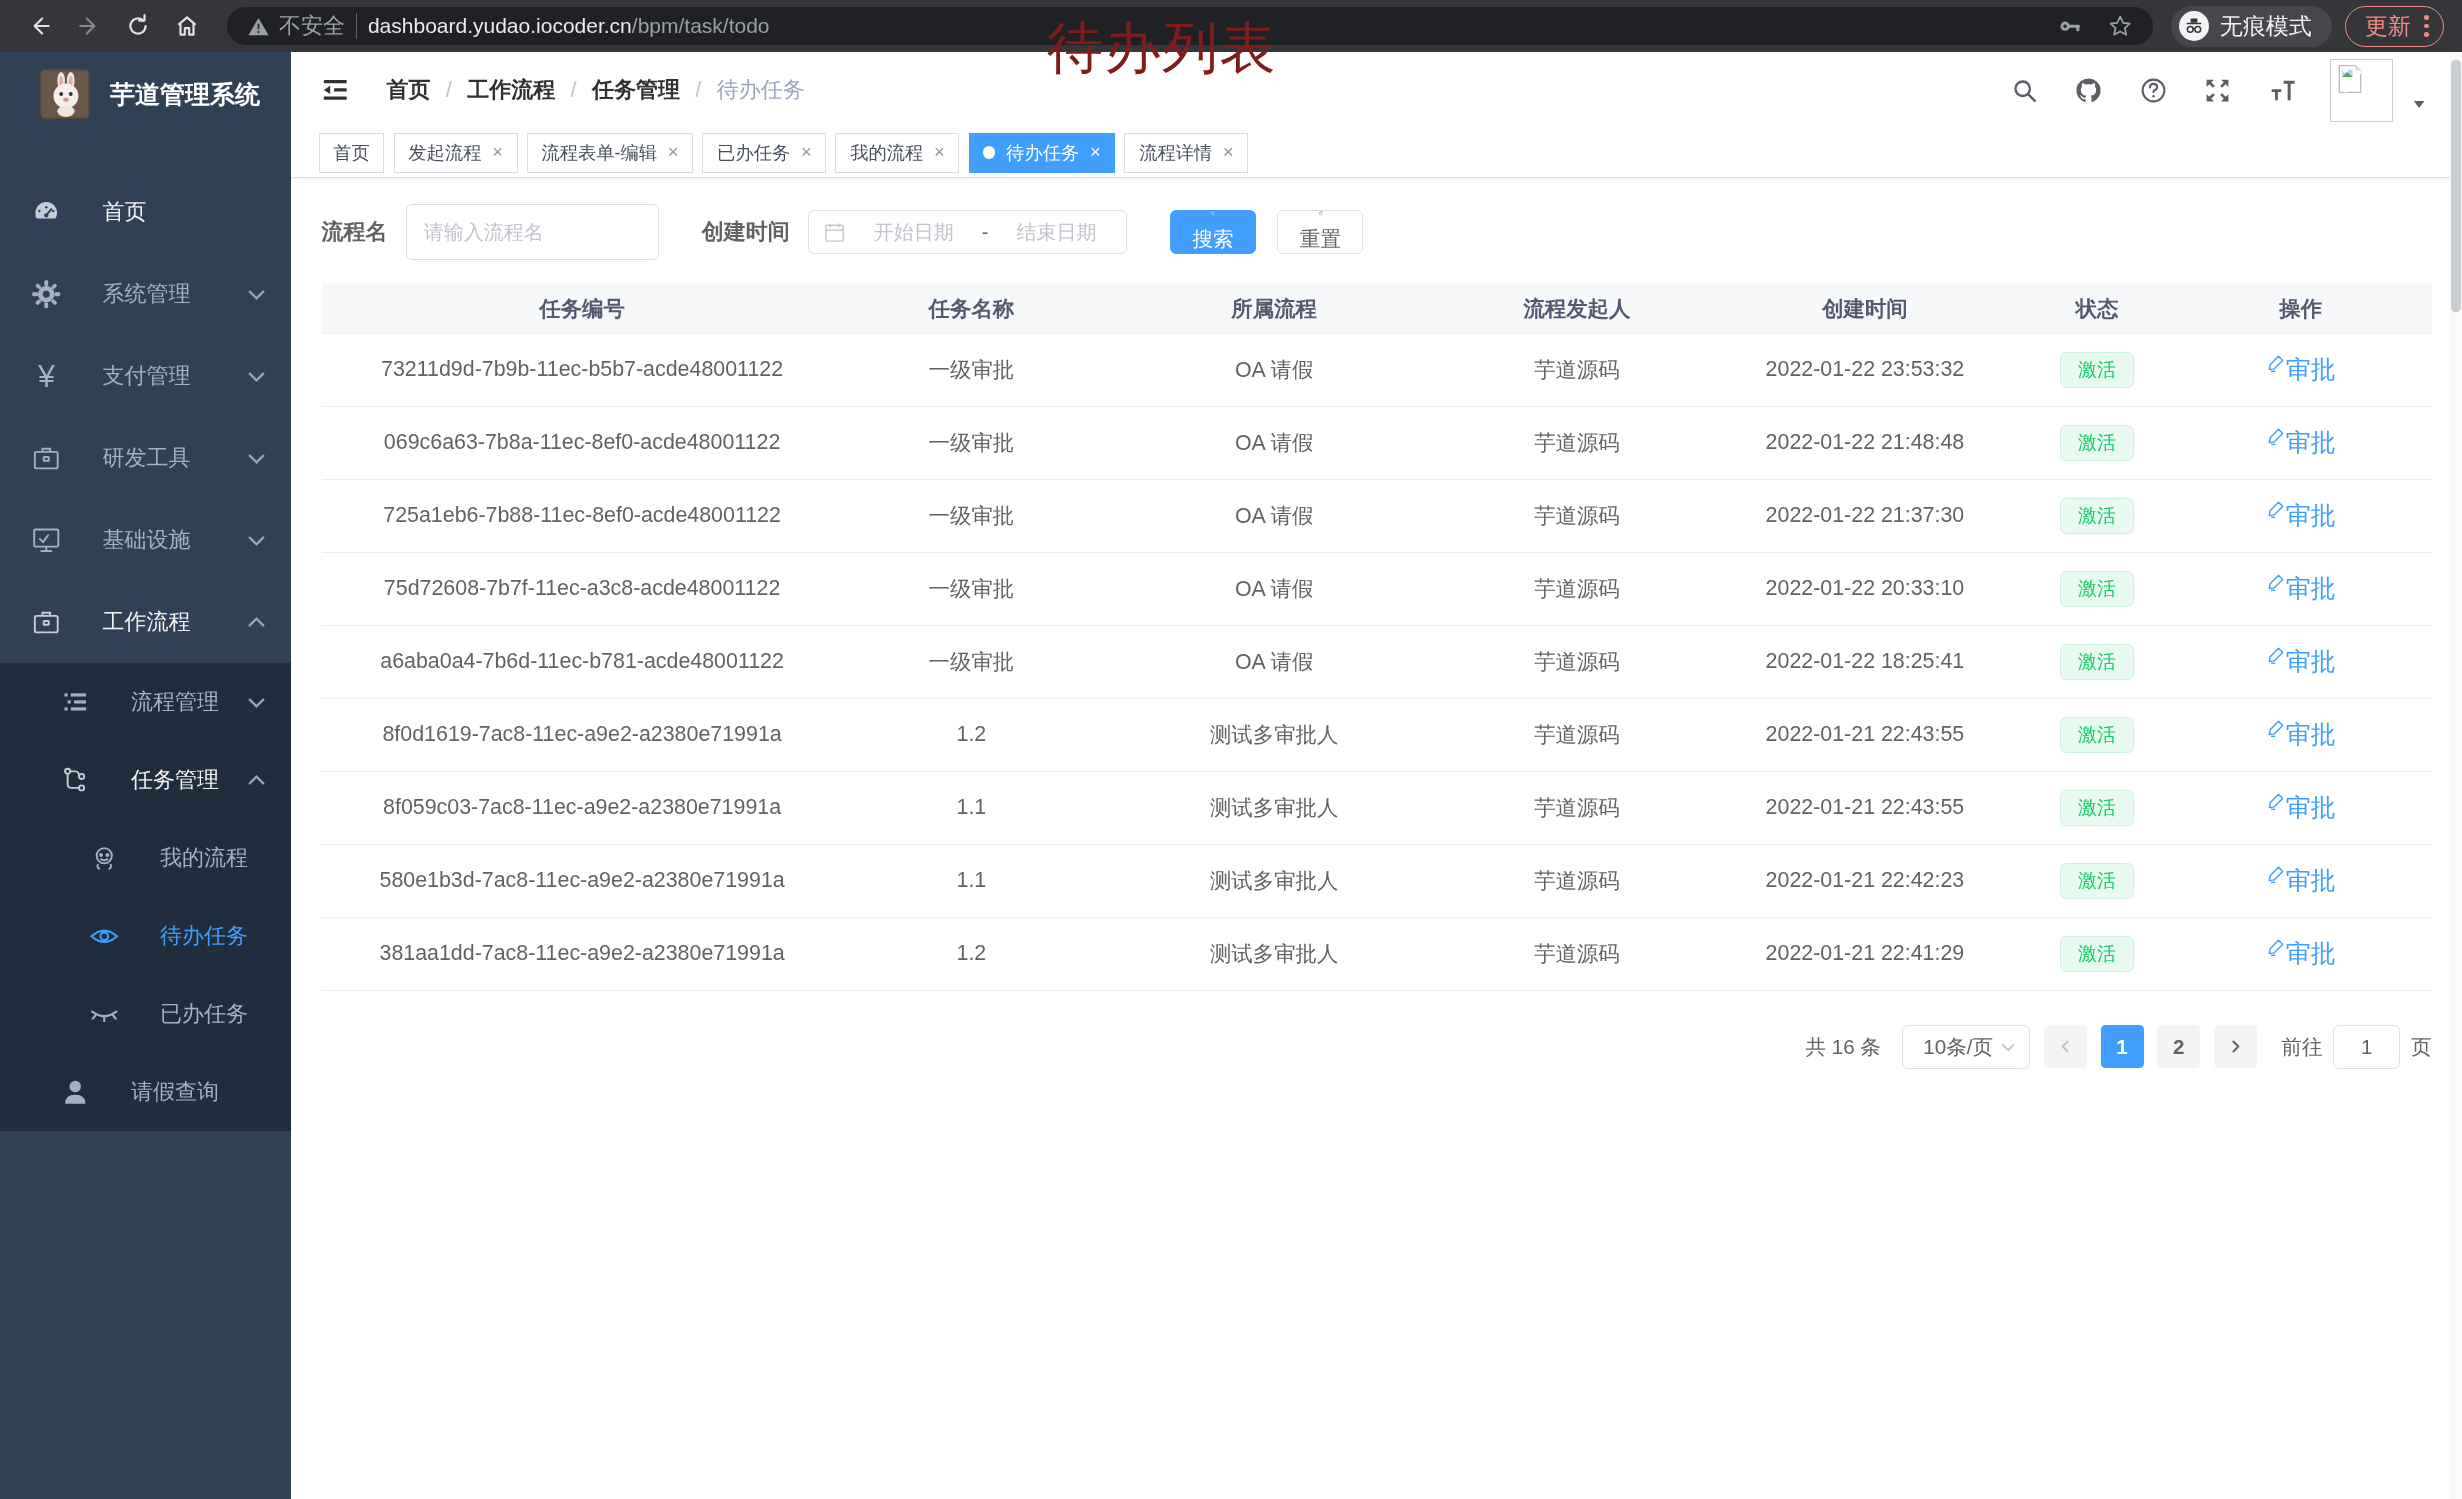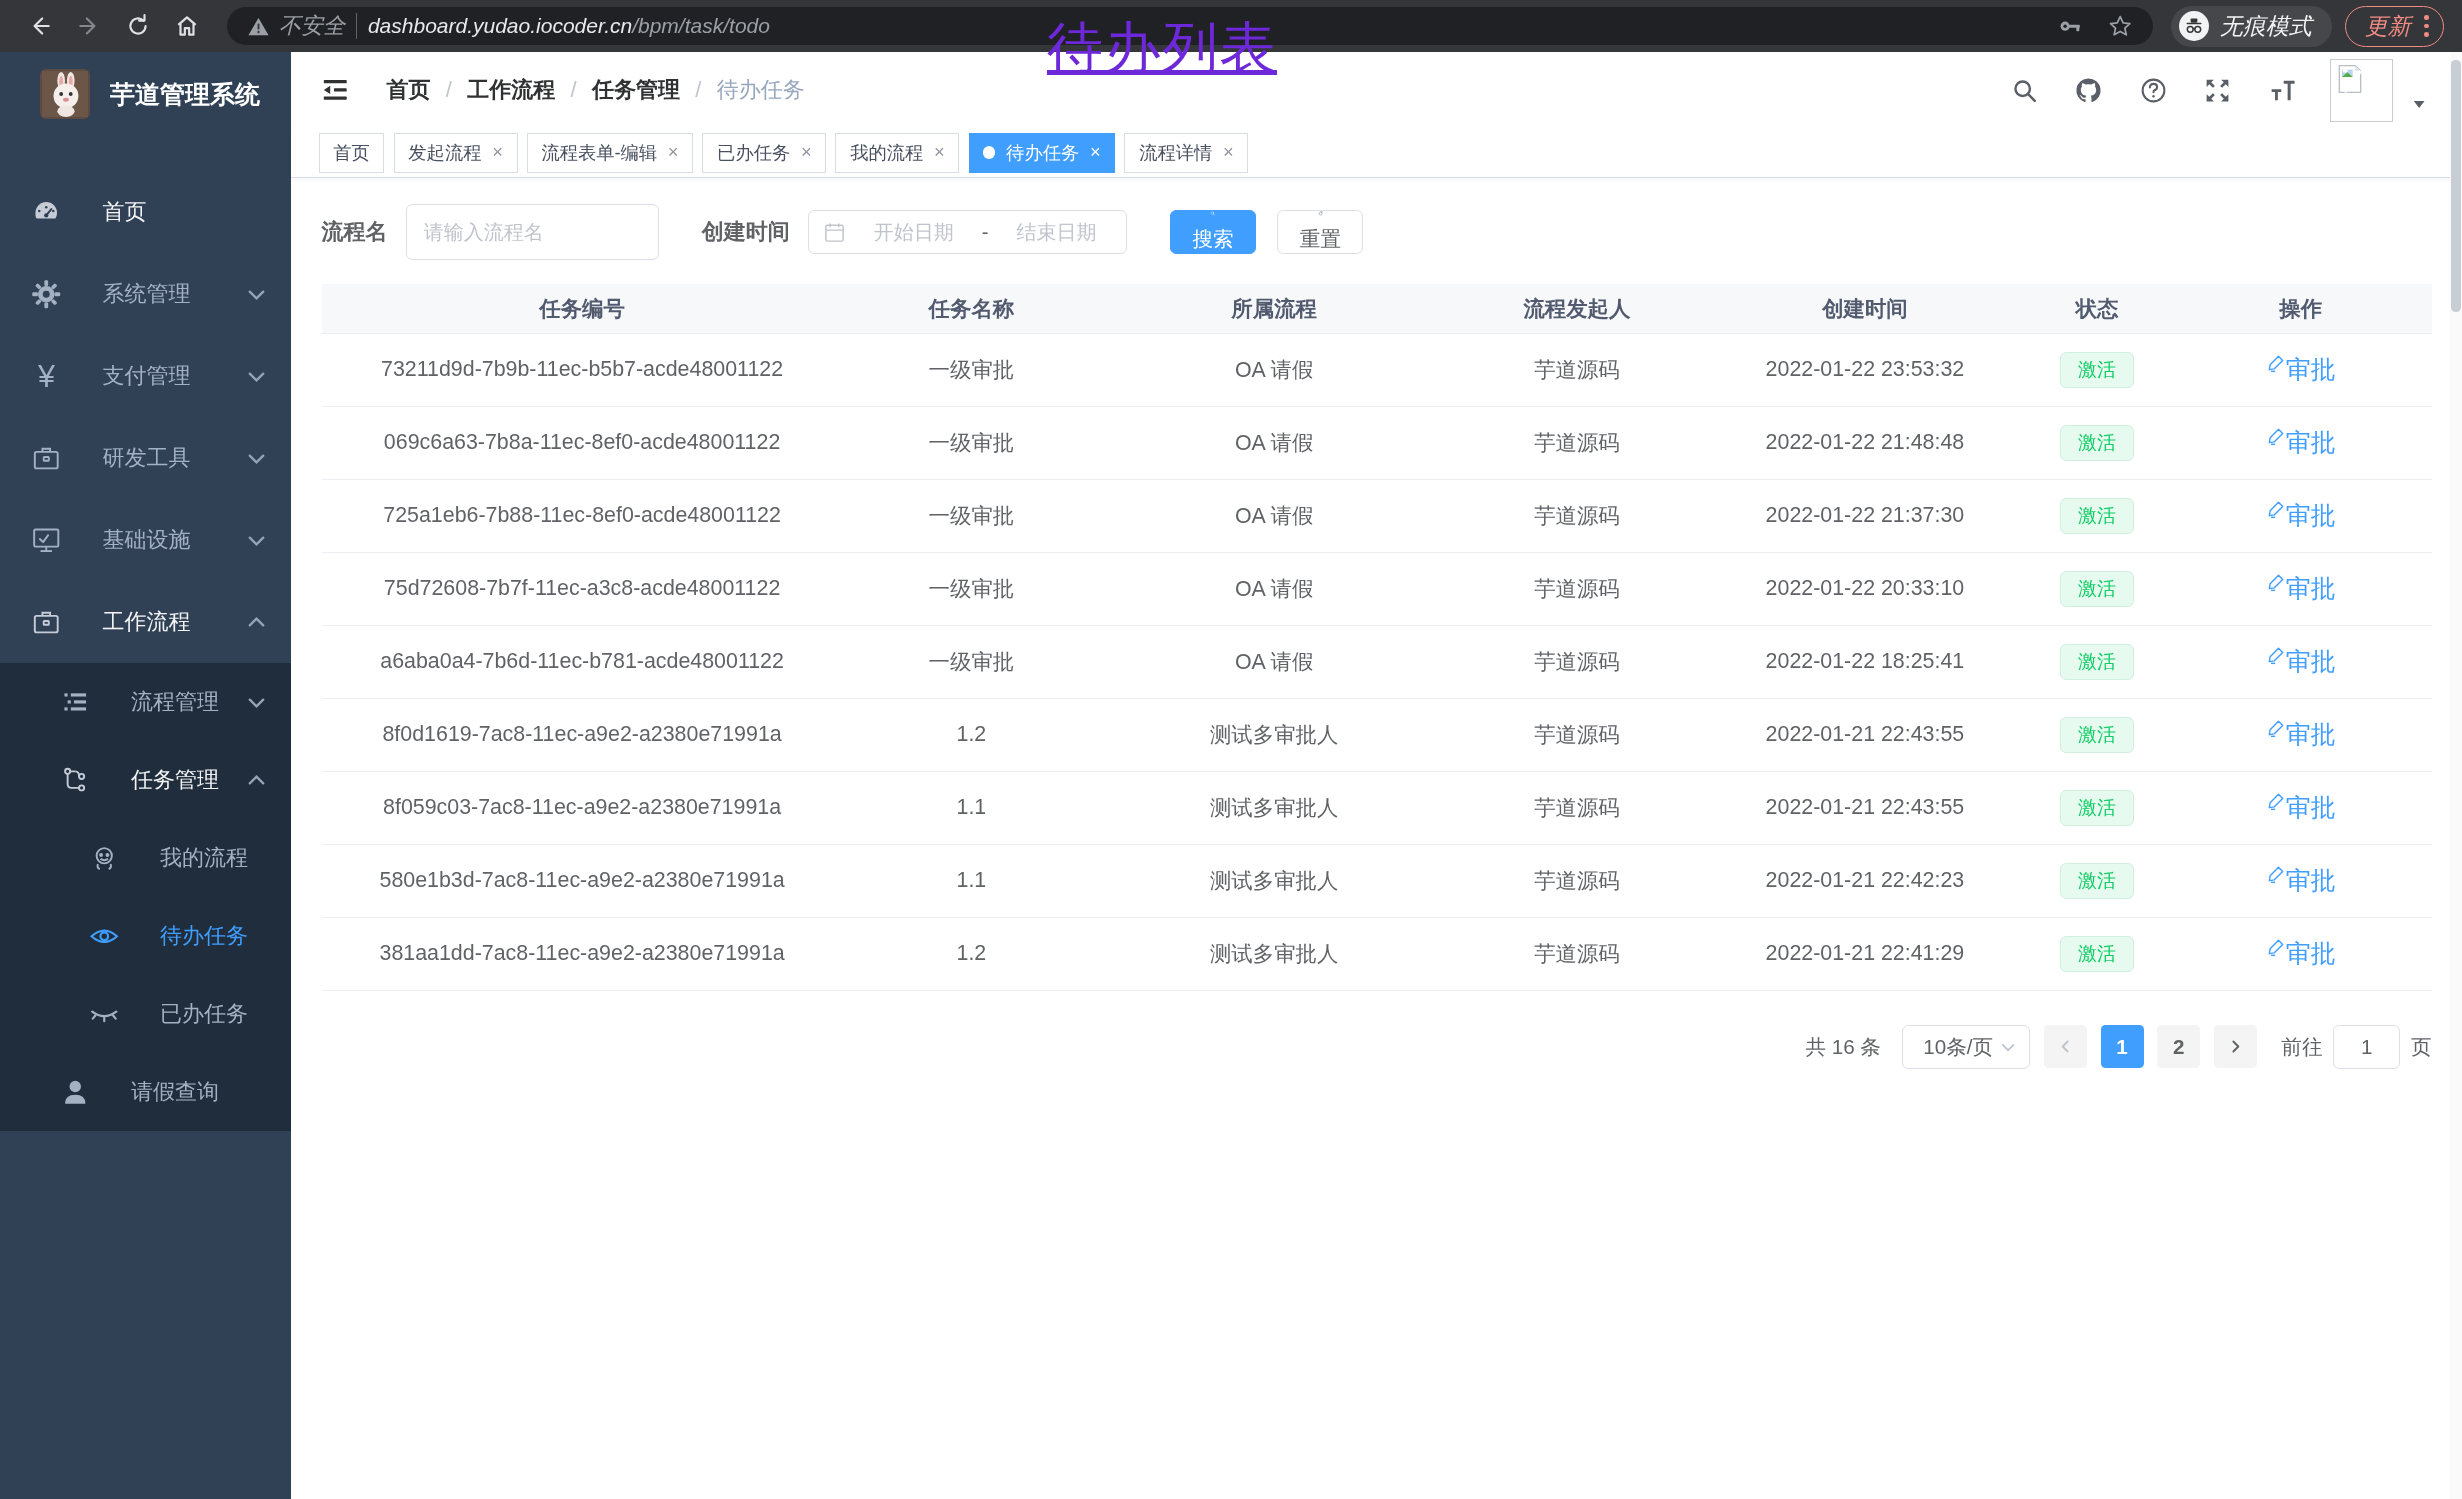--- a/index.html
+++ b/index.html
@@ -1,41 +1,41 @@
 <!DOCTYPE html>
 <html style="font-size:12.2px"><head>
 <meta charset="utf-8">
 <style>
   * { margin:0; padding:0; box-sizing:border-box; }
   html,body { width:2462px; height:1500px; overflow:hidden; background:#fff;
     font-family:"Liberation Sans","DejaVu Sans",sans-serif; }
   .stage { position:relative; width:2462px; height:1500px; overflow:hidden; }
 
   
-  .browser { height:52px; background:#35363a; display:flex; align-items:center; padding:0 18.3px; gap:6.1px;font-style:italic; }
+  .browser { height:52px; background:#35363a; display:flex; align-items:center; padding:0 18.3px; gap:6.1px; }
   .nav-ic { width:43px; height:43px; display:flex; align-items:center; justify-content:center; border-radius:50%; color:#dfe1e5; flex:0 0 auto; }
   .nav-ic svg { width:26px; height:26px; }
   .nav-ic.dim { color:#84878c; }
   .urlbar { flex:1; height:38px; margin:0 12.2px; background:#202124; border-radius:19px; display:flex; align-items:center; padding:0 20px; gap:10.7px; min-width:0; }
   .urlbar .sec { color:#9aa0a6; font-size:22px; display:flex; align-items:center; gap:9.2px; flex:0 0 auto;}
   .urlbar .sec svg { width:23px; height:23px; }
   .url-sep { width:1.5px; height:26px; background:#5f6368; flex:0 0 auto;}
   .url-text { font-size:21px; color:#e8eaed; white-space:nowrap; overflow:hidden; flex:1;}
   .url-text .path { color:#9aa0a6; }
   .urlbar .tail-ic { color:#9aa0a6; flex:0 0 auto; display:flex; align-items:center;}
   .urlbar .tail-ic svg{ width:24.4px; height:24.4px;}
   .incog { height:41px; background:#46474b; border-radius:20.6px; display:flex; align-items:center; gap:10.7px; padding:0 20px 0 7.6px; color:#f1f3f4; font-size:23px; flex:0 0 auto;}
   .incog-badge { width:30.5px; height:30.5px; border-radius:50%; background:#f1f3f4; display:flex; align-items:center; justify-content:center;}
   .incog-badge svg { width:20px; height:20px; }
   .update-pill { height:41px; border:1.5px solid #f28b82; border-radius:20.6px; display:flex; align-items:center; gap:13.7px; padding:0 13.7px 0 18.3px; color:#f28b82; font-size:23px; flex:0 0 auto; margin-left:7.6px;}
   .dots { display:flex; flex-direction:column; gap:3.8px; }
   .dots i { width:4.6px; height:4.6px; border-radius:50%; background:#f28b82; }
 
   
-  .annotation { position:absolute; left:1047px; top:10.7px; z-index:50; font-size:56px; color:#6d28d9; font-weight:500; letter-spacing:1.5px; pointer-events:none;text-decoration:underline; }
+  .annotation { position:absolute; left:1047px; top:10.7px; z-index:50; font-size:56px; color:#7f1d1d; font-weight:500; letter-spacing:1.5px; pointer-events:none; }
 
   
   .app { display:flex; height:1448px; }
   .sidebar { width:291px; background:#304156; flex:0 0 auto; display:flex; flex-direction:column; overflow:hidden;}
   .logo-row { height:84px; display:flex; align-items:center; gap:20px; padding:0 0 0 40px; }
   .logo-img { width:50px; height:50px; border-radius:6.1px; background:#5d4a41; overflow:hidden; flex:0 0 auto; display:flex; align-items:center; justify-content:center;}
   .logo-img svg{ width:46px; height:46px;}
   .logo-title { color:#fff; font-size:25px; font-weight:bold; white-space:nowrap;}
   .menu { flex:1; padding-top:35px; }
   .m-item { height:82px; display:flex; align-items:center; padding:0 23px 0 30.5px; color:#a3b1c2; font-size:22px; cursor:pointer; }

